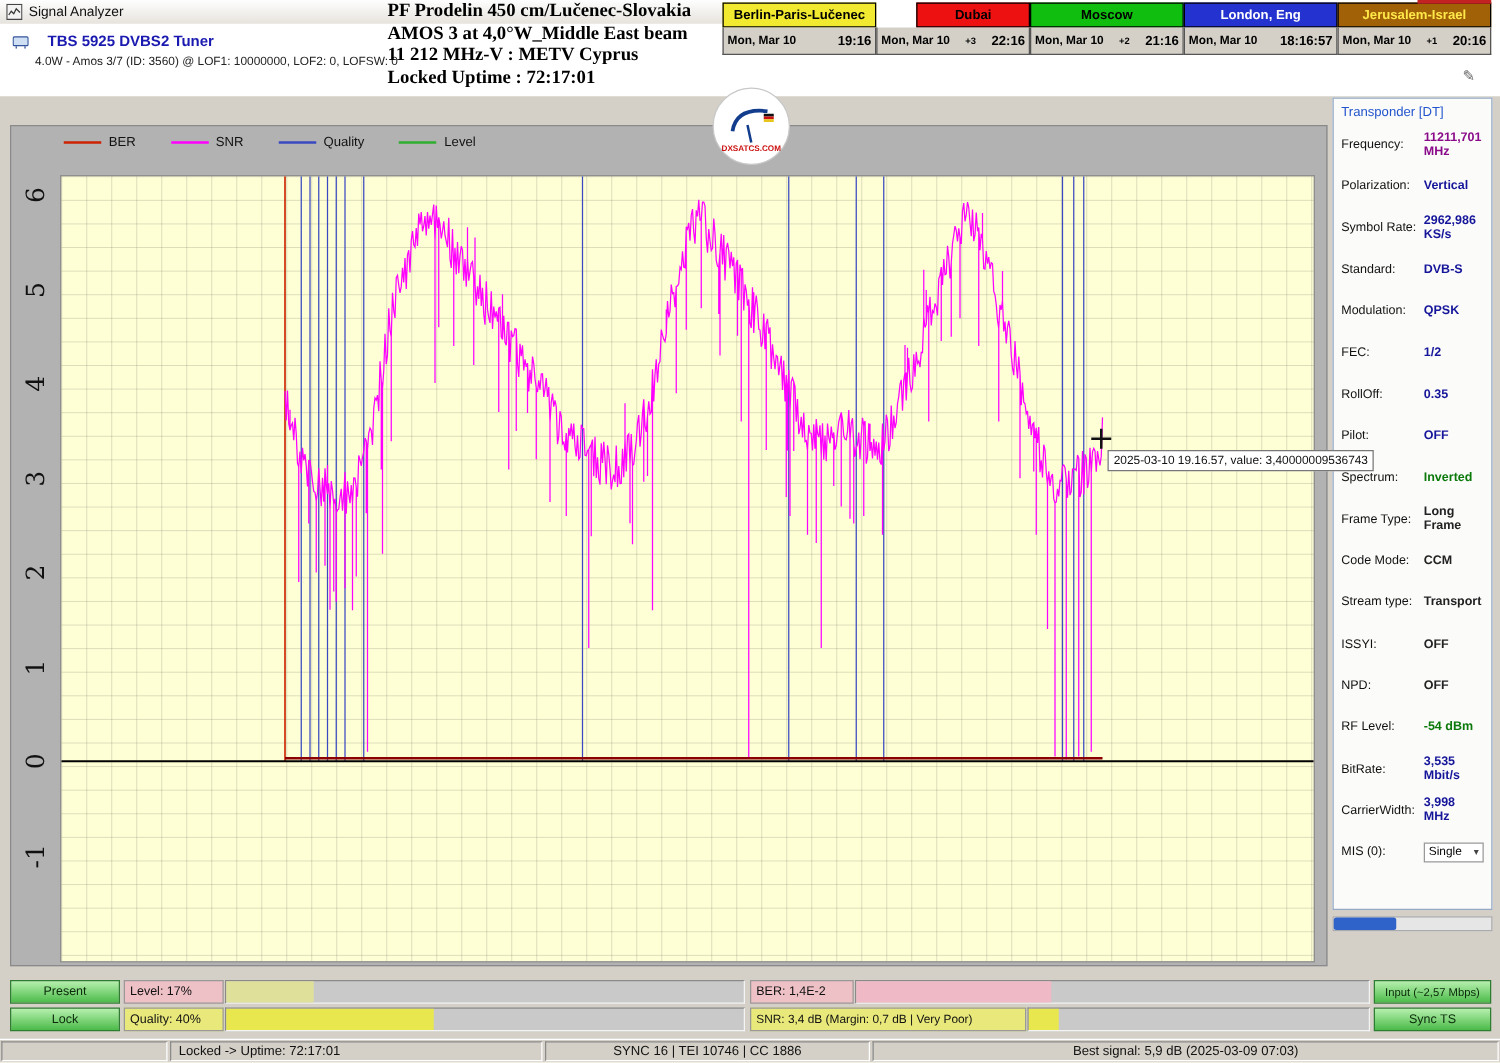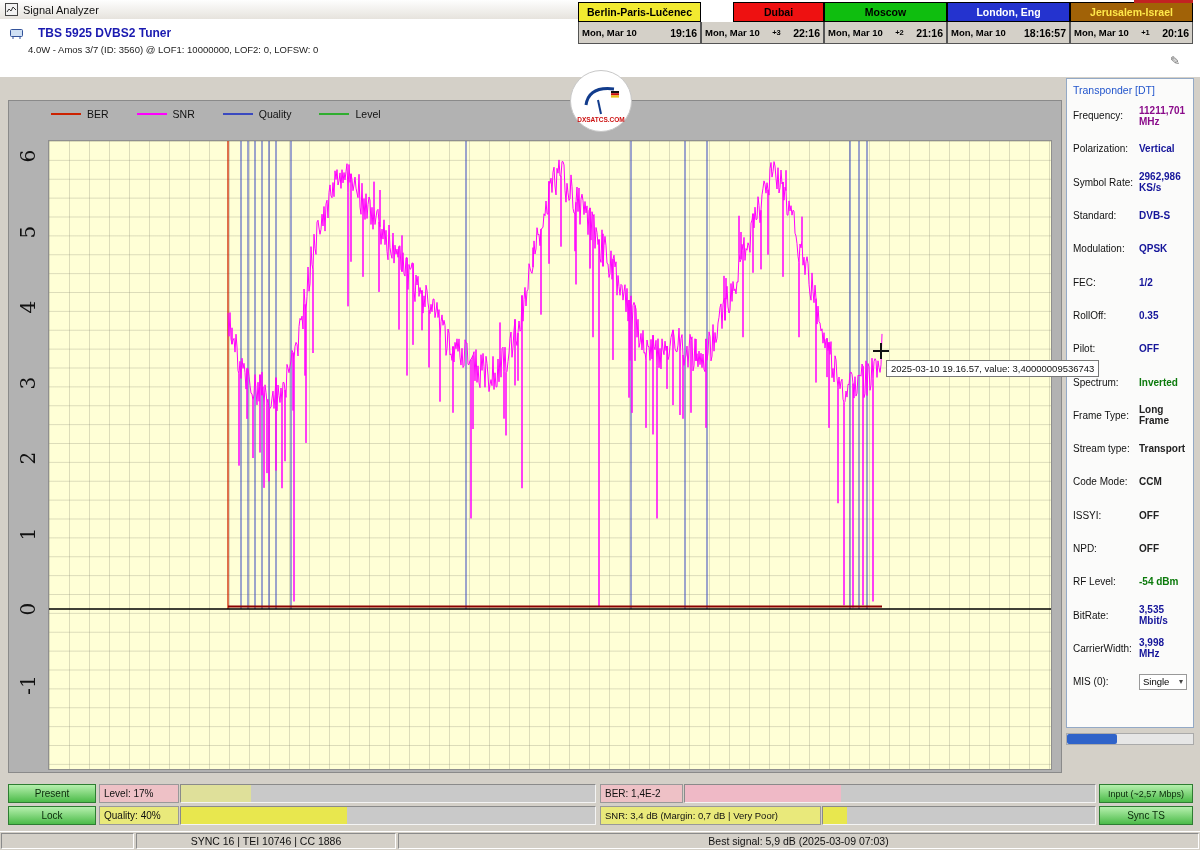--- a/index.html
+++ b/index.html
@@ -82,20 +82,26 @@
         <svg width="13" height="11" viewBox="0 0 13 11">
             <rect x="0.5" y="1.5" width="12" height="7" rx="1" fill="#cfe0f4" stroke="#33539a"></rect>
             <path d="M3 9 L3 11 M10 9 L10 11" stroke="#33539a"></path>
           </svg>
       </span>
       <span>TBS 5925 DVBS2 Tuner</span>
     </div>
     <div class="tuner-sub">4.0W - Amos 3/7 (ID: 3560) @ LOF1: 10000000, LOF2: 0, LOFSW: 0</div>
   </div>
 
+  <div class="site-block">
+      <div class="site-line">PF Prodelin 450 cm/Lučenec-Slovakia</div>
+      <div class="site-line">AMOS 3 at 4,0°W_Middle East beam</div>
+      <div class="site-line">11 212 MHz-V : METV Cyprus</div>
+      <div class="site-line">Locked Uptime : 72:17:01</div>
+    </div>
 
   <div class="clocks">
       <div class="clock-col">
         <div class="clock-city" style="background: rgb(242, 234, 48); color: rgb(0, 0, 0);">Berlin-Paris-Lučenec</div>
         <div class="clock-time">
           <span class="c-date">Mon, Mar 10</span>
           <sup class="c-off"></sup>
           <span class="c-time">19:16</span>
         </div>
       </div>
@@ -240,26 +246,26 @@
         </div>
         <div class="tp-row">
           <span class="tp-label">Spectrum:</span>
           <span class="tp-value" style="color: rgb(11, 122, 11);">Inverted</span>
         </div>
         <div class="tp-row">
           <span class="tp-label">Frame Type:</span>
           <span class="tp-value" style="color: rgb(34, 34, 34);">Long Frame</span>
         </div>
         <div class="tp-row">
+          <span class="tp-label">Code Mode:</span>
+          <span class="tp-value" style="color: rgb(34, 34, 34);">CCM</span>
+        </div>
+        <div class="tp-row">
           <span class="tp-label">Stream type:</span>
           <span class="tp-value" style="color: rgb(34, 34, 34);">Transport</span>
-        </div>
-        <div class="tp-row">
-          <span class="tp-label">Code Mode:</span>
-          <span class="tp-value" style="color: rgb(34, 34, 34);">CCM</span>
         </div>
         <div class="tp-row">
           <span class="tp-label">ISSYI:</span>
           <span class="tp-value" style="color: rgb(34, 34, 34);">OFF</span>
         </div>
         <div class="tp-row">
           <span class="tp-label">NPD:</span>
           <span class="tp-value" style="color: rgb(34, 34, 34);">OFF</span>
         </div>
         <div class="tp-row">
@@ -304,16 +310,17 @@
     <div class="meter-fill" style="background: rgb(232, 231, 78); width: 40%;"></div>
   </div>
   <div class="meter-cell label-yellow" style="left:600px;top:806px;width:221px;font-size:9.5px;">SNR: 3,4 dB (Margin: 0,7 dB | Very Poor)</div>
   <div class="meter-cell meter-track" style="left:822px;top:806px;width:274px;">
     <div class="meter-fill" style="background: rgb(232, 231, 78); width: 9%;"></div>
   </div>
   <div class="meter-cell green-cell" style="left:1099px;top:806px;width:94px;">Sync TS</div>
 
   <div class="statusbar">
     <div class="sb-seg sb1"></div>
+    <div class="sb-seg sb2">Locked -&gt; Uptime: 72:17:01</div>
     <div class="sb-seg sb3">SYNC 16 | TEI 10746 | CC 1886</div>
     <div class="sb-seg sb4">Best signal: 5,9 dB (2025-03-09 07:03)</div>
   </div>
 </div>
 
 </body></html>

